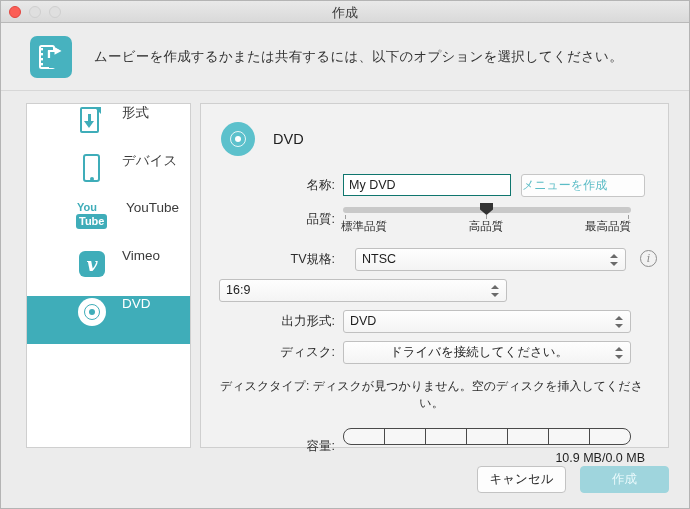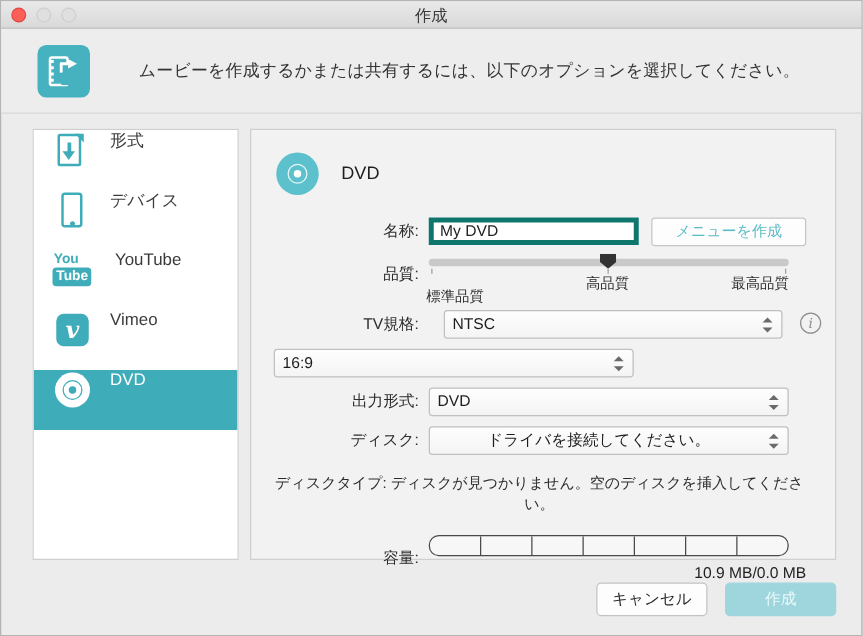--- a/index.html
+++ b/index.html
@@ -41,21 +41,21 @@
     padding-left: 29px;
     background: #ededed;
     border-bottom: 1px solid #d7d7d7;
   }
   .app-icon {
     width: 42px; height: 42px; border-radius: 7px;
     background: #47b2bf;
     position: relative; flex: 0 0 42px;
   }
   .header-text {
-    margin-left: 39px;
+    margin-left: 22px;
     font-size: 13.5px; color: #333;
     letter-spacing: .2px;
   }
   
   .body {
     flex: 1 1 auto;
     display: flex;
     padding: 12px 20px 0 25px;
     gap: 9px;
   }
@@ -68,21 +68,21 @@
   }
   .side-item {
     display: flex; align-items: flex-start;
     height: 48px;
     padding-left: 15px;
     color: #3b3b3b;
     font-size: 13.5px;
   }
   .side-item.selected { background: #3fadb9; color: #ffffff; }
   .side-label { margin-left: 16px; }
-  .side-ico { width: 30px; height: 34px; flex: 0 0 30px; position: relative; }
+  .side-ico { width: 30px; height: 34px; flex: 0 0 30px; position: relative; margin-left: 34px; }
 
   
   .ico-format .sheet {
     position: absolute; left: 4px; top: 3px;
     width: 19px; height: 26px;
     border: 2px solid #3fadb9; border-radius: 2px;
     background: #fff;
   }
   .ico-format .fold {
     position: absolute; right: 5px; top: 3px;
@@ -173,32 +173,32 @@
   .form { margin-top: 18px; }
   .row { display: flex; align-items: center; margin-bottom: 8px; }
   .lbl {
     width: 124px; flex: 0 0 124px;
     text-align: right; padding-right: 8px;
     font-size: 12.5px; color: #2c2c2c;
   }
   .field { flex: 1 1 auto; position: relative; }
   .text-input {
     height: 22px; width: 168px;
-    background: #fff; border: 4px solid #0f766e;
+    background: #fff; border: 1px solid #0f766e;
     font-size: 12.5px; color: #222;
     padding: 0 5px; line-height: 20px;
     font-family: "Liberation Sans", sans-serif;
   }
   .menu-btn {
     position: absolute; left: 178px; top: 0;
     width: 124px; height: 23px;
     background: #fdfdfd;
     border: 1px solid #c6c6c6; border-radius: 3px;
     color: #5bbcc6; font-size: 12px;
-    text-align: center; line-height: 21px;
+    text-align: left; line-height: 21px;
   }
   .select {
     height: 23px; width: 288px;
     background: linear-gradient(to bottom,#fefefe,#f4f4f4);
     border: 1px solid #c0c0c0; border-radius: 3px;
     font-size: 12.5px; color: #1d1d1d;
     padding: 0 6px; line-height: 21px;
     position: relative;
   }
   .select.narrow { width: 271px; margin-left: 12px; }
@@ -238,21 +238,21 @@
     position: absolute; left: 137px; top: -1px;
     width: 13px; height: 12px;
     background: #333;
     clip-path: polygon(0 0, 100% 0, 100% 55%, 50% 100%, 0 55%);
   }
   .scale-labels {
     position: absolute; top: 15px; left: 0; width: 288px;
     font-size: 11.5px; color: #2f2f2f;
   }
   .scale-labels span { position: absolute; white-space: nowrap; }
-  .sl-left { left: -2px; margin-top: 11px; }
+  .sl-left { left: -2px; }
   .sl-mid  { left: 143px; transform: translateX(-50%); }
   .sl-right{ right: 0px; }
 
   .disctype-row {
     margin-top: 14px;
     font-size: 12px; color: #2c2c2c;
     text-align: center;
     padding-right: 6px;
   }
   .cap-row { display: flex; align-items: center; margin-top: 16px; }

